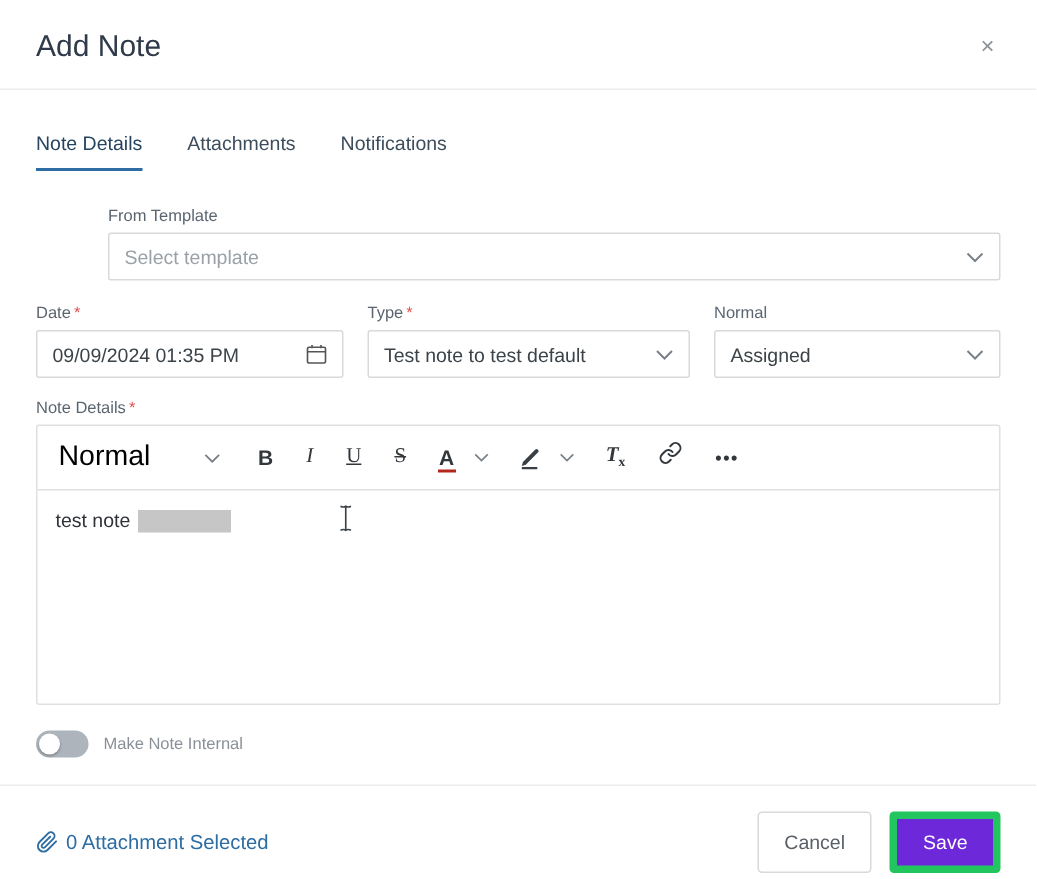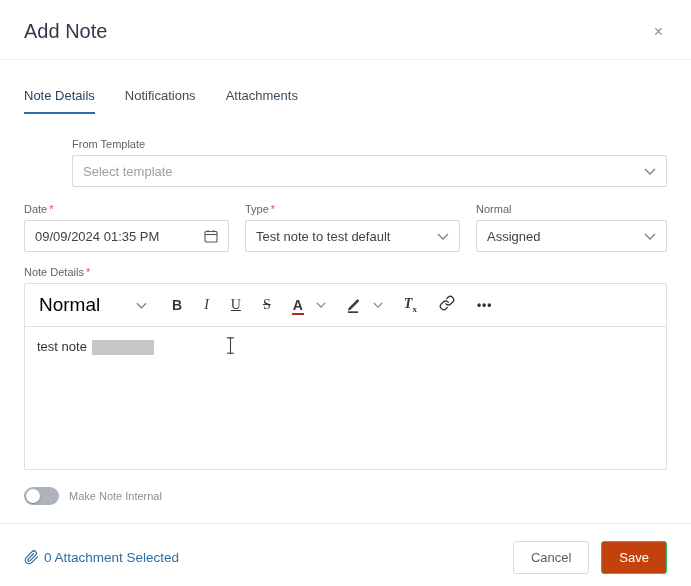--- a/index.html
+++ b/index.html
@@ -117,41 +117,41 @@
   .attach-link {
     display: flex; align-items: center; gap: 5px;
     font-size: 13.5px; color: #2d6da3; cursor: pointer; text-decoration: none;
   }
   .footer-buttons { display: flex; gap: 12px; }
   .btn {
     font-size: 13px; border-radius: 3px; padding: 8px 17px; cursor: pointer;
     font-family: "Liberation Sans", sans-serif;
   }
   .btn-cancel { background: #fff; border: 1px solid #d9d9d9; color: #595f66; }
-  .btn-save { background: #c2410c; border: 1px solid #22c55e; color: #fff; }
+  .btn-save { background: #6d28d9; border: 5px solid #22c55e; color: #fff; }
 </style>
 </head>
 <body>
 
 <div class="dialog">
 
   <div class="dlg-header">
     <div class="dlg-title">Add Note</div>
     <button class="dlg-close">×</button>
   </div>
 
   <div class="tabs">
     <div class="tab active">
       <span>Note Details</span>
     </div>
     <div class="tab">
+      <span>Attachments</span>
+    </div>
+    <div class="tab">
       <span>Notifications</span>
-    </div>
-    <div class="tab">
-      <span>Attachments</span>
     </div>
   </div>
 
   <div class="content">
 
     <div class="row-from">
       <span class="field-label">From Template</span>
       <div class="select-box">
         <span class="placeholder">Select template</span>
         <svg class="chev" width="12" height="7" viewBox="0 0 12 7">

